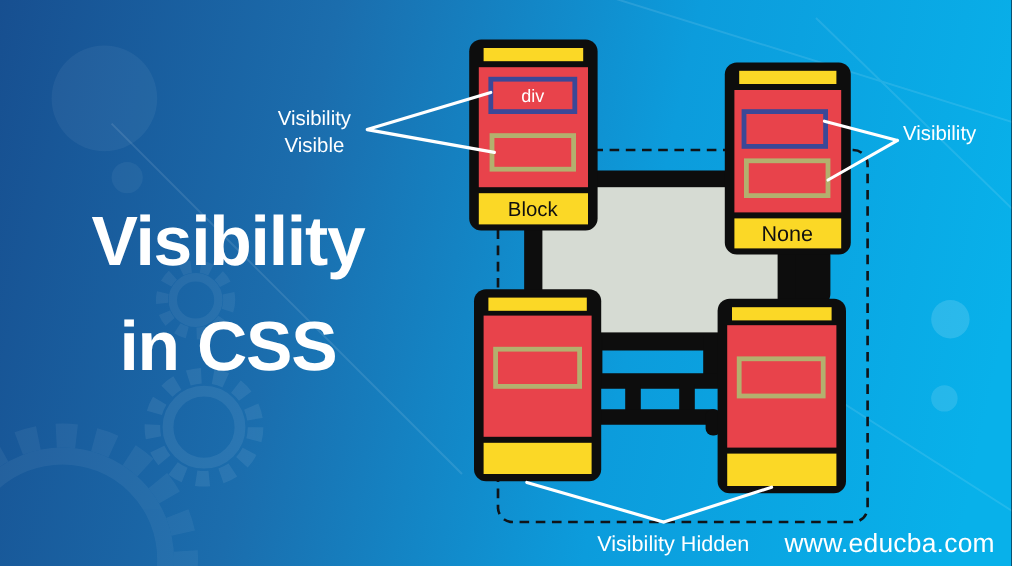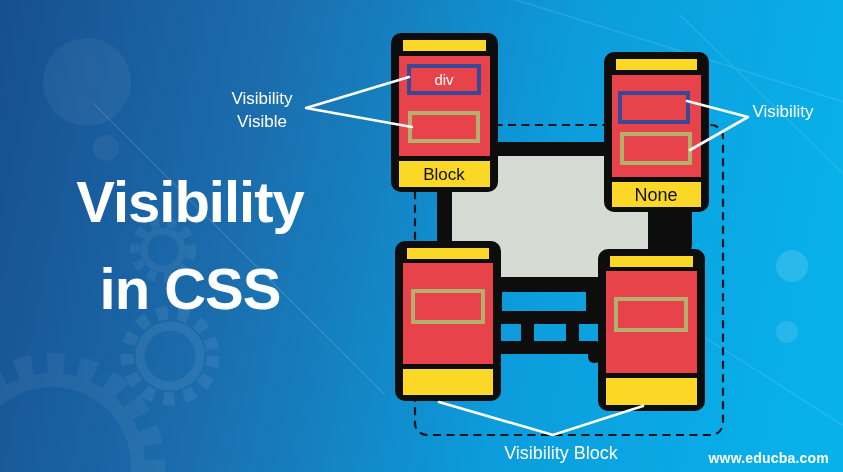--- a/index.html
+++ b/index.html
@@ -20,21 +20,21 @@
   }
 
   .lbl { position:absolute; color:#ffffff; text-align:center;
          font-size:17px; line-height:23px; font-weight:400; }
   .lbl-tl { left:200px; top:87px; width:124px; }
   .lbl-r  { left:726px; top:100px; width:114px; }
   .lbl-b  { left:461px; top:442px; width:200px; font-size:18px; }
 
   .watermark {
     position:absolute; right:14px; bottom:6px;
-    color:#ffffff; font-size:14px; font-weight:700; letter-spacing:0.2px;
+    color:#ffffff; font-size:22px; font-weight:400; letter-spacing:0.2px;
   }
 
   
   .k { fill:#0d0d0d; }
   .r { fill:#e8434b; }
   .y { fill:#fbd826; }
   .g { fill:#d6dbd3; }
   .bx { fill:none; stroke-width:4px; }
   .wl { fill:none; stroke:#ffffff; stroke-width:2.6px; stroke-linecap:round; }
   .dash { fill:none; stroke:#101418; stroke-width:2.2px; stroke-dasharray:8 5.5; }
@@ -142,17 +142,17 @@
 
   <div class="lbl lbl-tl">
     <div>Visibility</div>
     <div>Visible</div>
   </div>
 
   <div class="lbl lbl-r">
     <div>Visibility</div>
   </div>
 
-  <div class="lbl lbl-b">Visibility Block</div>
+  <div class="lbl lbl-b">Visibility Hidden</div>
 
   <div class="watermark">www.educba.com</div>
 
 </div>
 
 </body></html>

